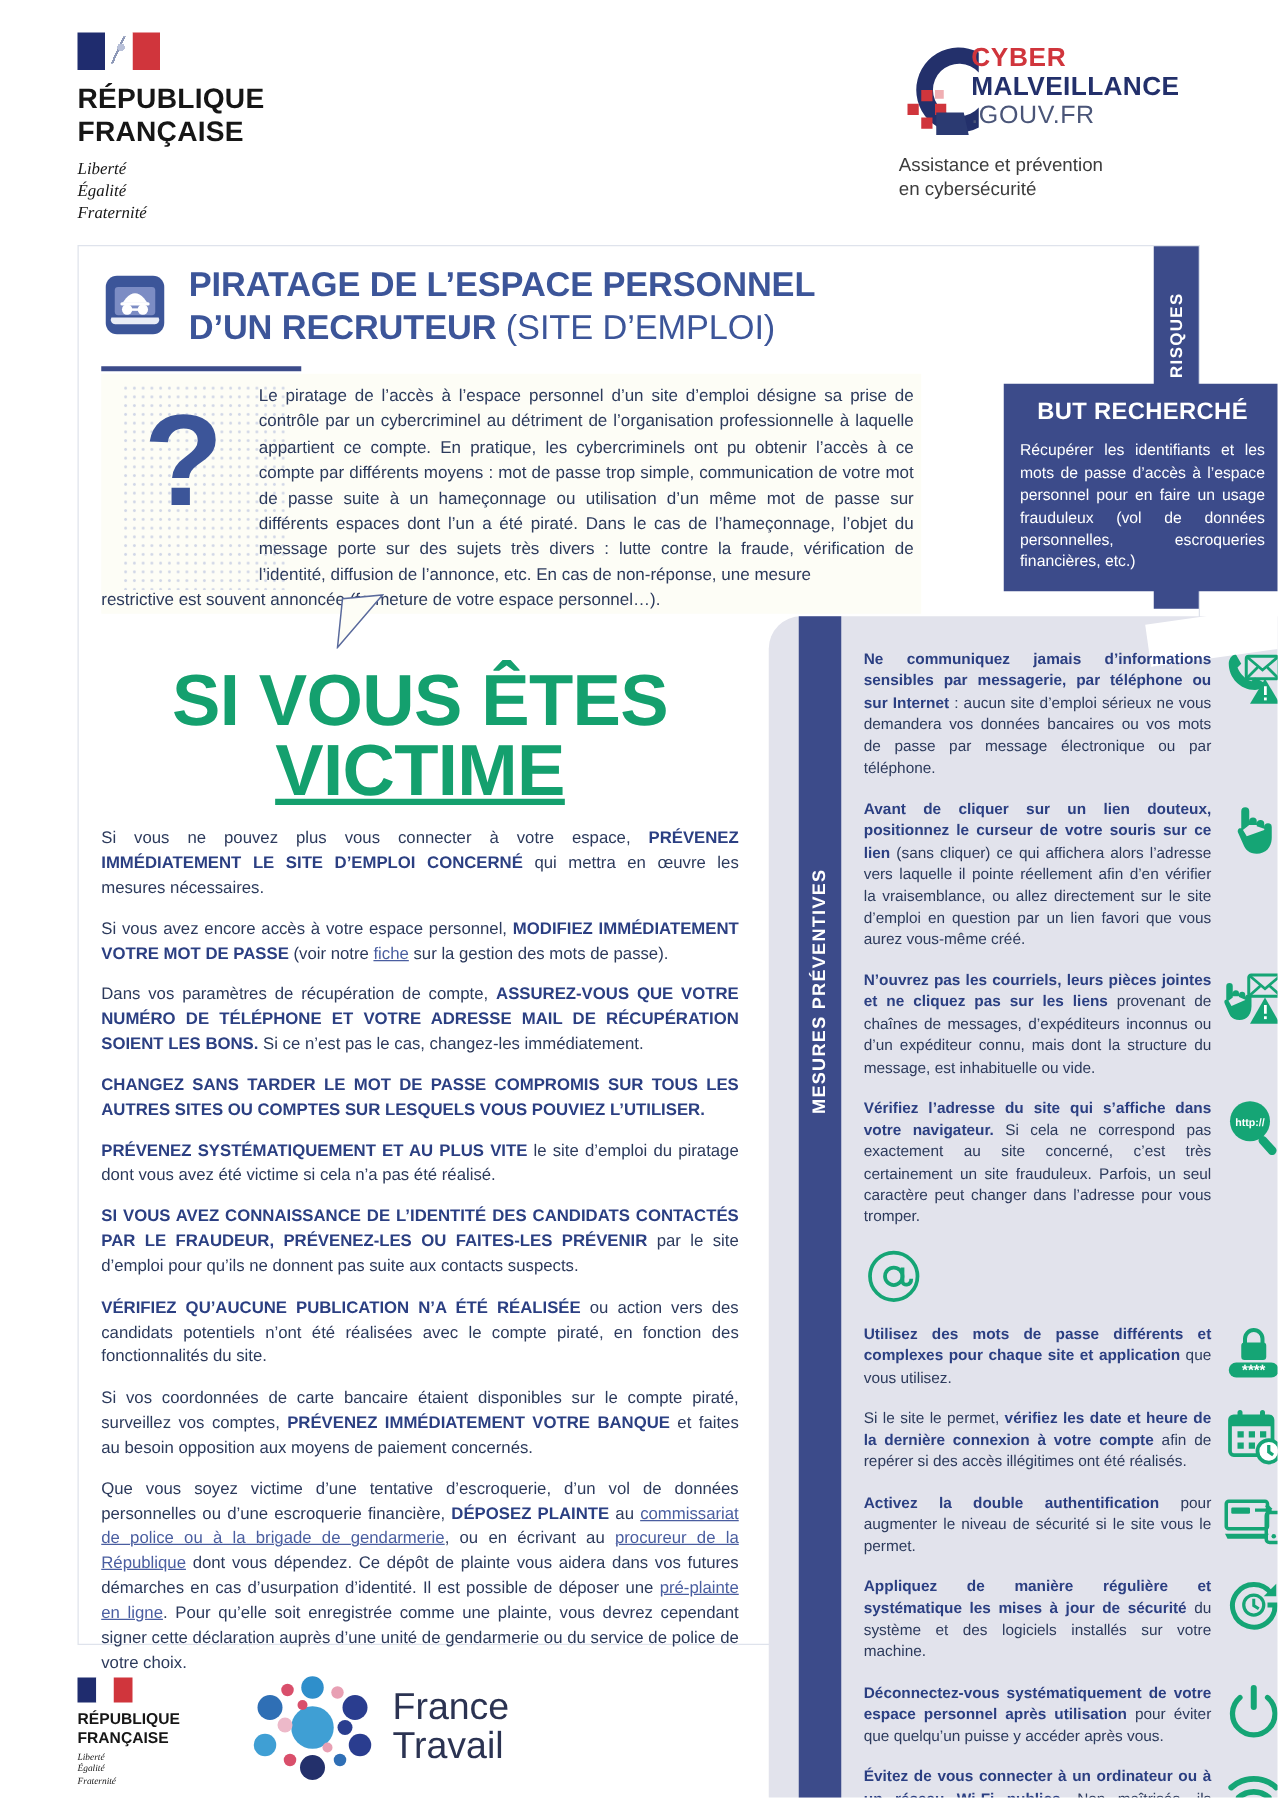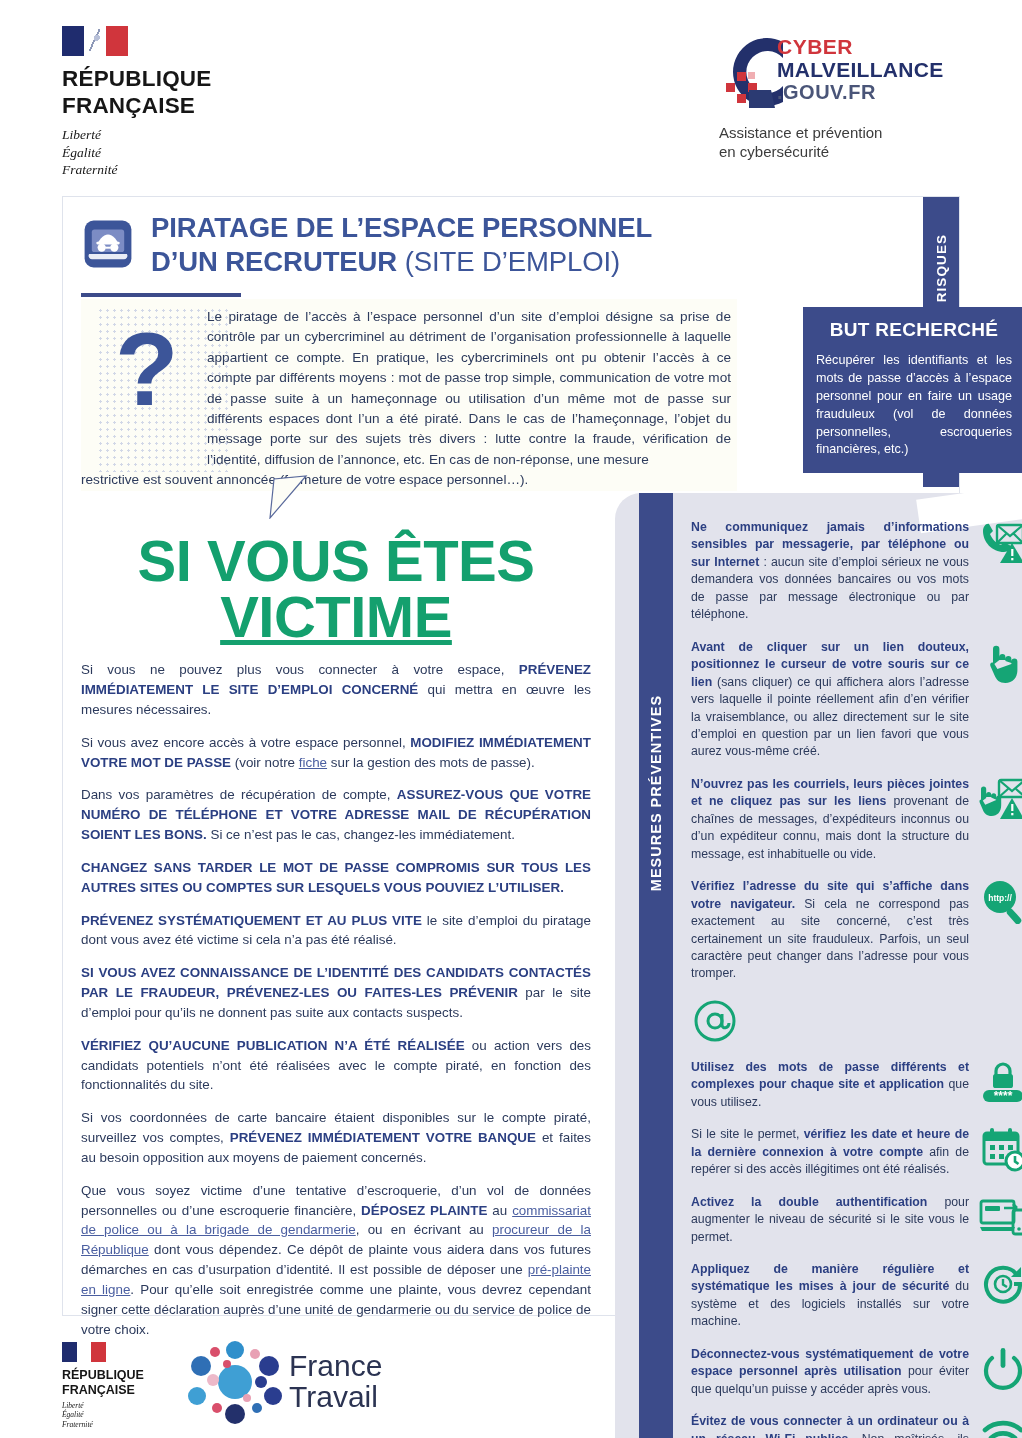--- a/index.html
+++ b/index.html
@@ -27,21 +27,21 @@
   }
   .rf-flag .r { background: #d0353c; }
   .rf-name { font-weight: 700; font-size: 22.5px; line-height: 1.18; letter-spacing: .2px; color: #161616; }
   .rf-motto { margin-top: 7px; font-family: "Liberation Serif", serif; font-style: italic; font-size: 13.5px; line-height: 1.3; color: #161616; }
 
   .cm-logo { position: absolute; right: 48px; top: 28px; width: 275px; height: 135px; }
   .cm-mark { position: absolute; left: 10px; top: 0; width: 90px; height: 88px; }
   .cm-wordmark { position: absolute; left: 78px; top: 8px; }
   .cm-cyber { font-size: 21px; font-weight: 800; letter-spacing: .5px; color: #d0353c; line-height: 1.08; }
   .cm-malv { font-size: 21px; font-weight: 800; letter-spacing: .3px; color: #23306b; line-height: 1.08; }
-  .cm-gouv { font-size: 20px; font-weight: 700; letter-spacing: .5px; color: #4a5578; line-height: 1.1; }
+  .cm-gouv { font-size: 20px; font-weight: 400; letter-spacing: .5px; color: #4a5578; line-height: 1.1; }
   .cm-tag { position: absolute; left: 20px; top: 95px; font-size: 15px; line-height: 1.28; color: #3c3c3c; }
 
   
   .card {
     position: absolute; left: 62px; top: 196px; width: 898px; height: 1120px;
     background: #ffffff; border: 1px solid #dfe3ec;
   }
   .side-risques {
     position: absolute; right: 0; top: 0; width: 36px; height: 290px;
     background: #3c4b8a; color: #fff;
@@ -125,21 +125,21 @@
   .prev-text b { color: #2b3f82; font-weight: 700; }
   .prev-icon { flex: 0 0 48px; width: 48px; height: 46px; display: flex; align-items: center; justify-content: center; }
 
   
   .footer { position: absolute; left: 0; top: 1330px; width: 1022px; height: 108px; }
   .ft-rf { position: absolute; left: 62px; top: 12px; width: 110px; }
   .ft-flag { width: 44px; height: 20px; display: flex; margin-bottom: 6px; }
   .ft-flag span { flex: 1; }
   .ft-name { font-weight: 700; font-size: 12.5px; line-height: 1.16; color: #161616; }
   .ft-motto { margin-top: 4px; font-family: "Liberation Serif", serif; font-style: italic; font-size: 7.5px; line-height: 1.25; color: #161616; }
-  .ft-travail { position: absolute; left: 177px; top: 8px; display: flex; align-items: center; gap: 0; }
+  .ft-travail { position: absolute; left: 192px; top: 8px; display: flex; align-items: center; gap: 10px; }
   .ft-tname { font-size: 30px; line-height: 1.05; color: #2b3352; font-weight: 400; }
 </style>
 </head>
 <body>
 
 <div class="page">
 
   <div class="header">
 
     <div class="rf-logo">

